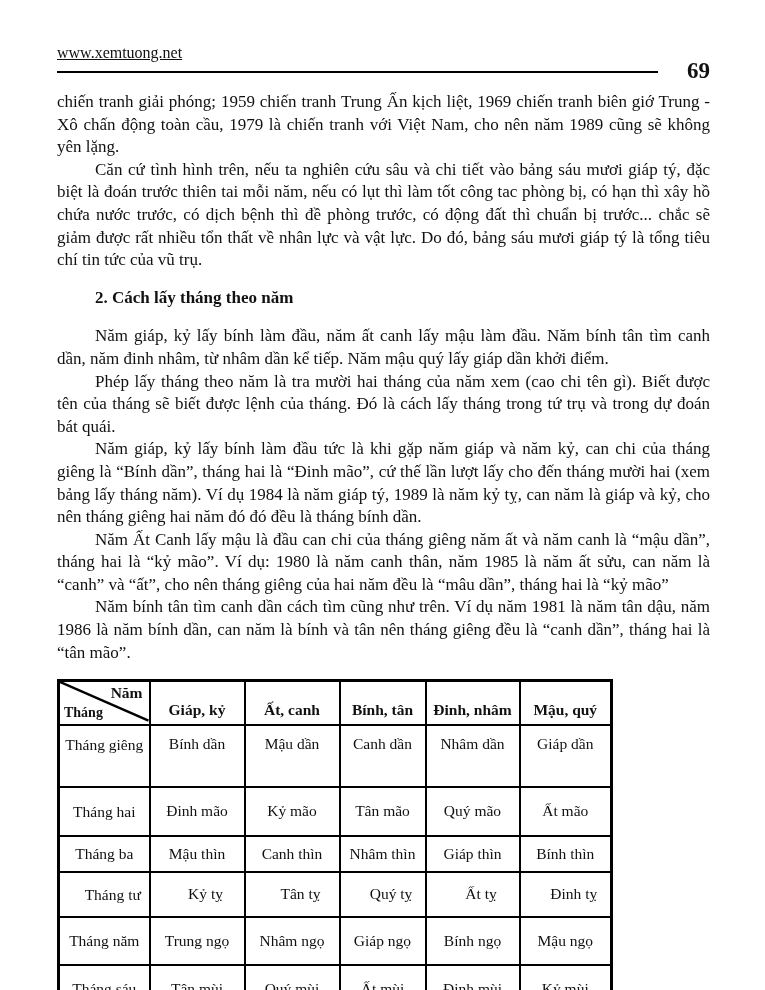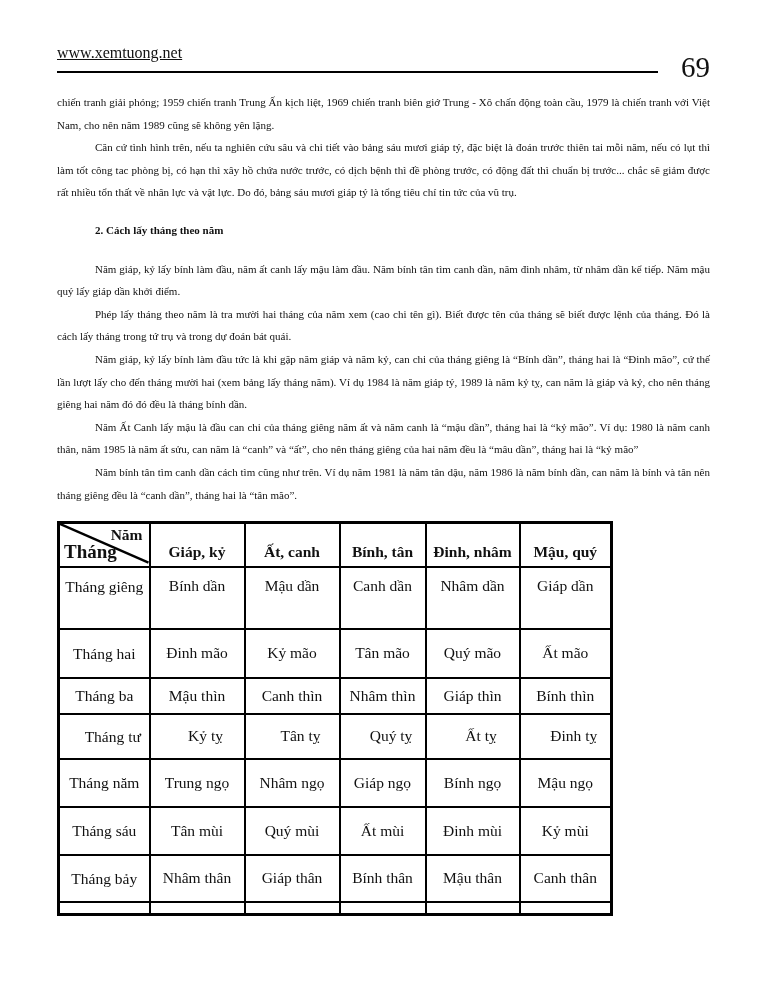--- a/index.html
+++ b/index.html
@@ -24,30 +24,30 @@
     justify-content: space-between;
     align-items: baseline;
     border-bottom: 2px solid #000;
     padding-bottom: 9px;
   }
   .header-title { font-size: 17px; letter-spacing: 0.2px; white-space: nowrap; }
   .header-url { font-size: 16px; text-decoration: underline; margin-right: 42px; }
   .page-number {
     width: 52px;
     text-align: right;
-    font-size: 29px;
-    font-weight: normal;
-    margin-top: 9px;
+    font-size: 23px;
+    font-weight: bold;
+    margin-top: 15px;
     line-height: 1;
   }
 
   
   .bodytext { margin-top: 9px; }
   .bodytext p {
-    font-size: 11px;
+    font-size: 17px;
     line-height: 22.6px;
     text-align: justify;
   }
   .bodytext p.indent { text-indent: 38px; }
   .section-heading {
     font-size: 16.5px;
     font-weight: bold;
     margin: 15px 0 16px 0;
     text-indent: 38px;
   }
@@ -65,21 +65,21 @@
     text-align: center;
     vertical-align: middle;
     font-size: 15.5px;
     padding: 1px 3px;
     overflow: hidden;
   }
   tr.hdr td { font-weight: bold; vertical-align: bottom; padding-bottom: 5px; height: 44px; }
   td.corner { position: relative; vertical-align: bottom; padding: 0; }
   td.corner svg { position: absolute; left: 0; top: 0; width: 100%; height: 100%; }
   .corner-nam { position: absolute; top: 2px; right: 6px; font-weight: bold; font-size: 15.5px; }
-  .corner-thang { position: absolute; bottom: 3px; left: 4px; font-weight: bold; font-size: 19px; }
+  .corner-thang { position: absolute; bottom: 3px; left: 4px; font-weight: bold; font-size: 14px; }
 
   tr.r1 td { height: 62px; vertical-align: top; padding-top: 9px; }
   tr.r2 td { height: 49px; }
   tr.r3 td { height: 36px; }
   tr.r4 td { height: 45px; padding-left: 20px; }
   tr.r5 td { height: 48px; }
   tr.r6 td { height: 48px; border-radius: 7px; }
   tr.r7 td { height: 47px; }
   tr.rEmpty td { height: 13px; padding: 0; }
   td.month-cell { line-height: 19px; }

